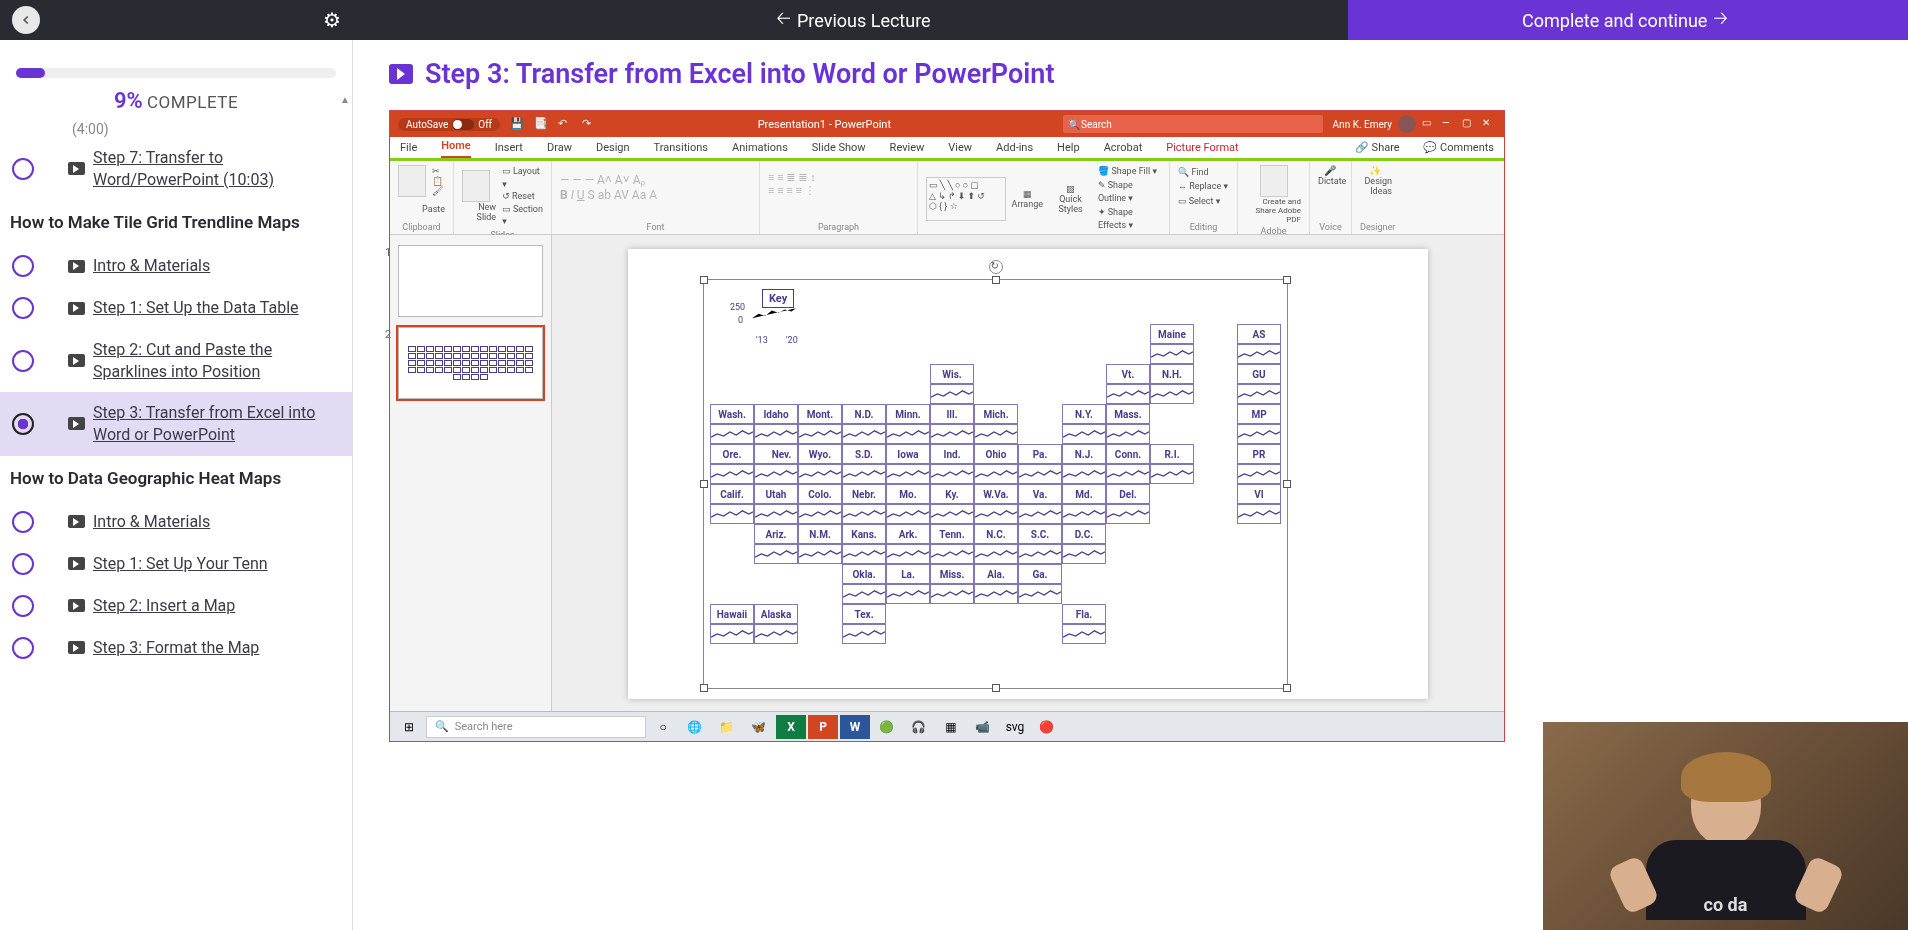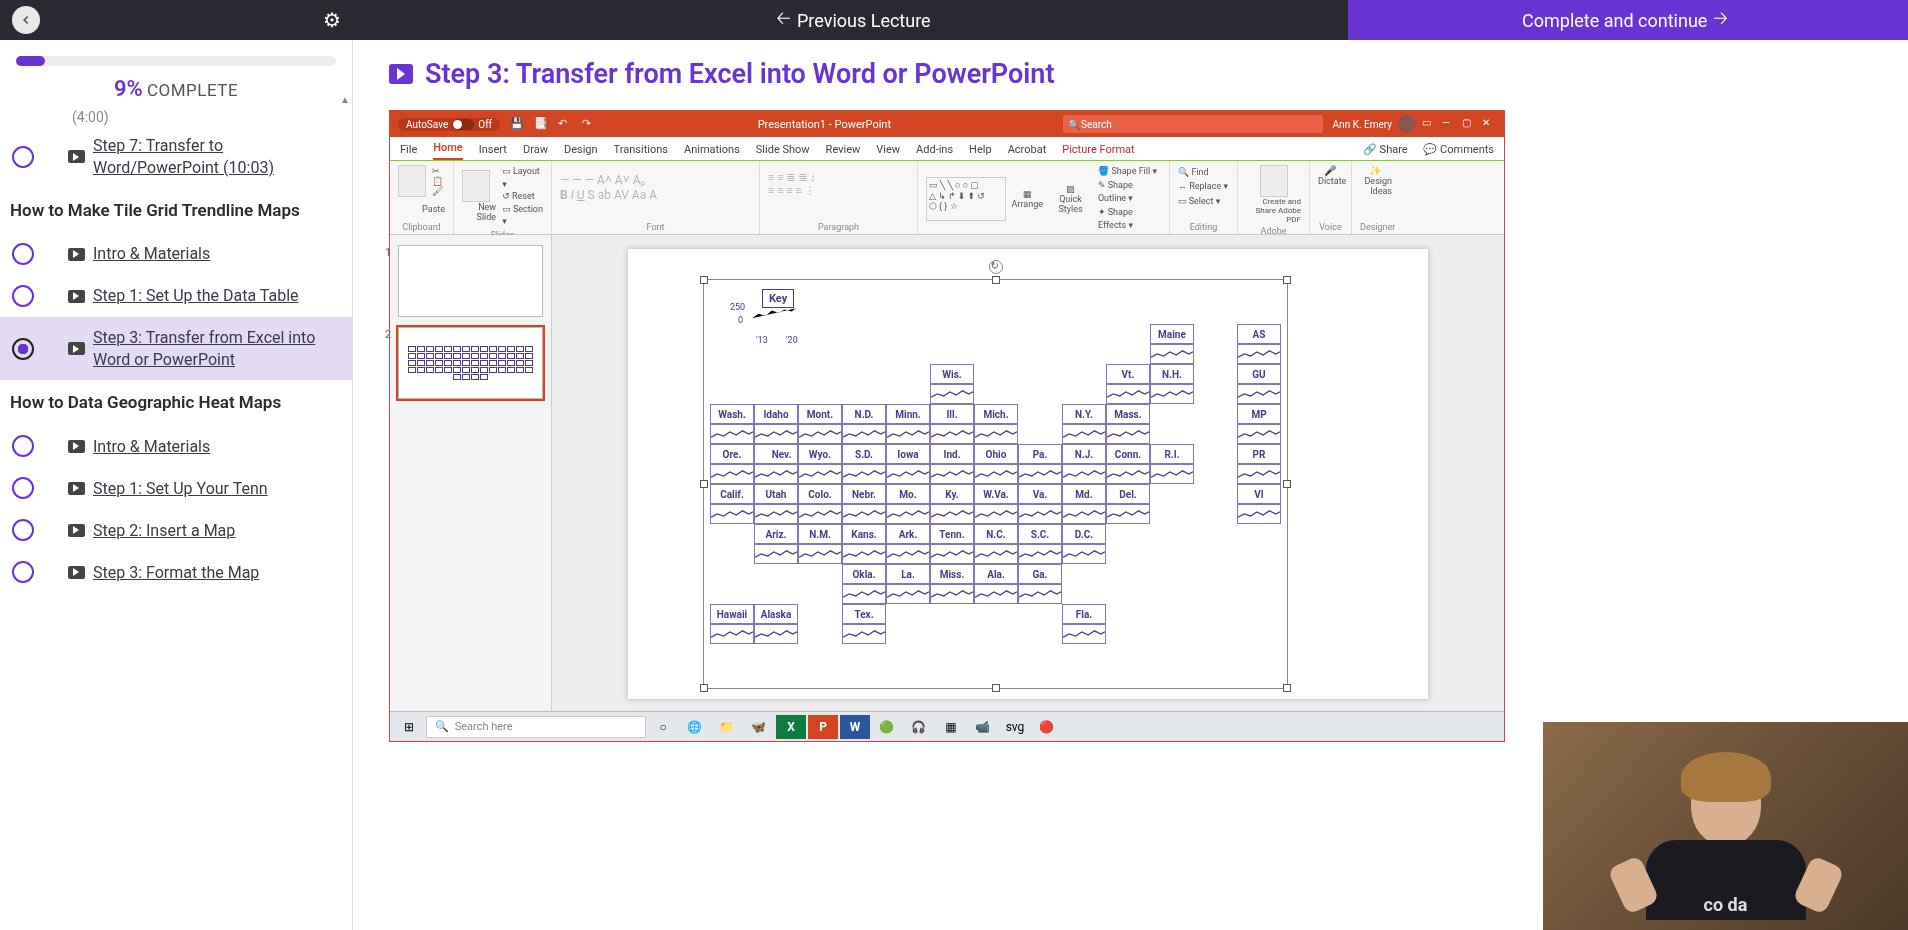--- a/index.html
+++ b/index.html
@@ -9,21 +9,21 @@
 .topbar-left { width: 353px; display: flex; align-items: center; padding: 0 12px; justify-content: space-between; }
 .back-btn { width: 28px; height: 28px; border-radius: 50%; background: #e8e8e8; display: flex; align-items: center; justify-content: center; color: #444; }
 .gear { color: #fff; font-size: 20px; }
 .topbar-mid { flex: 1; display: flex; align-items: center; justify-content: center; color: #fff; font-size: 18px; cursor: pointer; }
 .topbar-right { width: 560px; background: #6a33d4; display: flex; align-items: center; justify-content: center; color: #fff; font-size: 18px; cursor: pointer; }
 .arrow { font-size: 18px; margin: 0 6px; }
 
 .main { display: flex; height: calc(100vh - 40px); }
 
 .sidebar { width: 353px; border-right: 1px solid #ddd; overflow-y: auto; position: relative; background: #fff; }
-.progress-row { padding: 16px 16px 8px; }
+.progress-row { padding: 28px 16px 8px; }
 .progress-bar { height: 10px; background: #eee; border-radius: 6px; position: relative; }
 .progress-fill { height: 100%; background: #6a33d4; border-radius: 6px; }
 .progress-text { text-align: center; margin-top: 10px; font-size: 17px; color: #555; }
 .pct { color: #6a33d4; font-size: 22px; font-weight: 600; }
 .complete-word { letter-spacing: 0.5px; font-variant: small-caps; }
 
 .partial-line { padding-left: 72px; font-size: 14px; color: #888; }
 
 .lesson { display: flex; align-items: center; padding: 10px 14px 10px 12px; cursor: pointer; color: #3a3a48; font-size: 16px; }
 .lesson .circ { width: 22px; height: 22px; border: 2.5px solid #6a33d4; border-radius: 50%; margin-right: 34px; flex-shrink: 0; }
@@ -45,21 +45,21 @@
 .autosave { background: #b63a1a; border-radius: 10px; padding: 1px 8px; font-size: 10px; display: flex; align-items: center; gap: 4px; }
 .autosave .toggle { width: 22px; height: 11px; background: #8a2a10; border-radius: 6px; position: relative; }
 .autosave .toggle::after { content:""; width:9px; height:9px; background:#fff; border-radius:50%; position:absolute; left:1px; top:1px; }
 .qat-icon { width: 14px; height: 14px; opacity: .9; }
 .ppt-docname { flex:1; text-align:center; color:#fff; font-size: 11px; }
 .ppt-search { width: 260px; height: 18px; background: #e8624a; border-radius: 2px; margin-left: 10px; display:flex; align-items:center; padding:0 6px; color:#fff; font-size:10px; }
 .ppt-user { margin-left: auto; font-size: 10px; display:flex; align-items:center; gap:6px; }
 .avatar { width:18px; height:18px; border-radius:50%; background:#855; }
 .winbtn { width:14px; height:14px; }
 
-.ribbon-tabs { height: 24px; background: #fff; display:flex; align-items:flex-end; padding: 0 10px; gap: 16px; font-size: 11px; color:#444; border-bottom: 1px solid #84cc16; }
+.ribbon-tabs { height: 24px; background: #fff; display:flex; align-items:flex-end; padding: 0 10px; gap: 24px; font-size: 11px; color:#444; border-bottom: 3px solid #84cc16; }
 .ribbon-tabs span { padding-bottom: 4px; cursor:pointer; }
 .ribbon-tabs .active-tab { color:#d24522; border-bottom: 2px solid #d24522; font-weight:600; }
 .ribbon-tabs .context-tab { color:#c23; }
 .ribbon-tabs .spacer { flex:1; }
 .share-btn { font-size:11px; color:#444; }
 
 .ribbon { height: 74px; background: #f7f7f7; border-bottom:1px solid #ccc; display:flex; font-size:10px; color:#555; }
 .ribbon-group { border-right:1px solid #ddd; padding: 4px 8px 2px; display:flex; flex-direction:column; justify-content:space-between; }
 .ribbon-group .glabel { text-align:center; font-size:9px; color:#888; margin-top:2px; }
 .rg-row { display:flex; gap:6px; align-items:center; }
@@ -158,20 +158,25 @@
 
     <div class="lesson">
       <div class="circ"></div>
       <div class="play"></div>
       <div class="lesson-text">Intro &amp; Materials</div>
     </div>
     <div class="lesson">
       <div class="circ"></div>
       <div class="play"></div>
       <div class="lesson-text">Step 1: Set Up the Data Table</div>
+    </div>
+    <div class="lesson">
+      <div class="circ"></div>
+      <div class="play"></div>
+      <div class="lesson-text">Step 2: Cut and Paste the Sparklines into Position</div>
     </div>
     <div class="lesson active">
       <div class="circ current"></div>
       <div class="play"></div>
       <div class="lesson-text">Step 3: Transfer from Excel into Word or PowerPoint</div>
     </div>
 
     <div class="section-head">How to Data Geographic Heat Maps</div>
 
     <div class="lesson">

